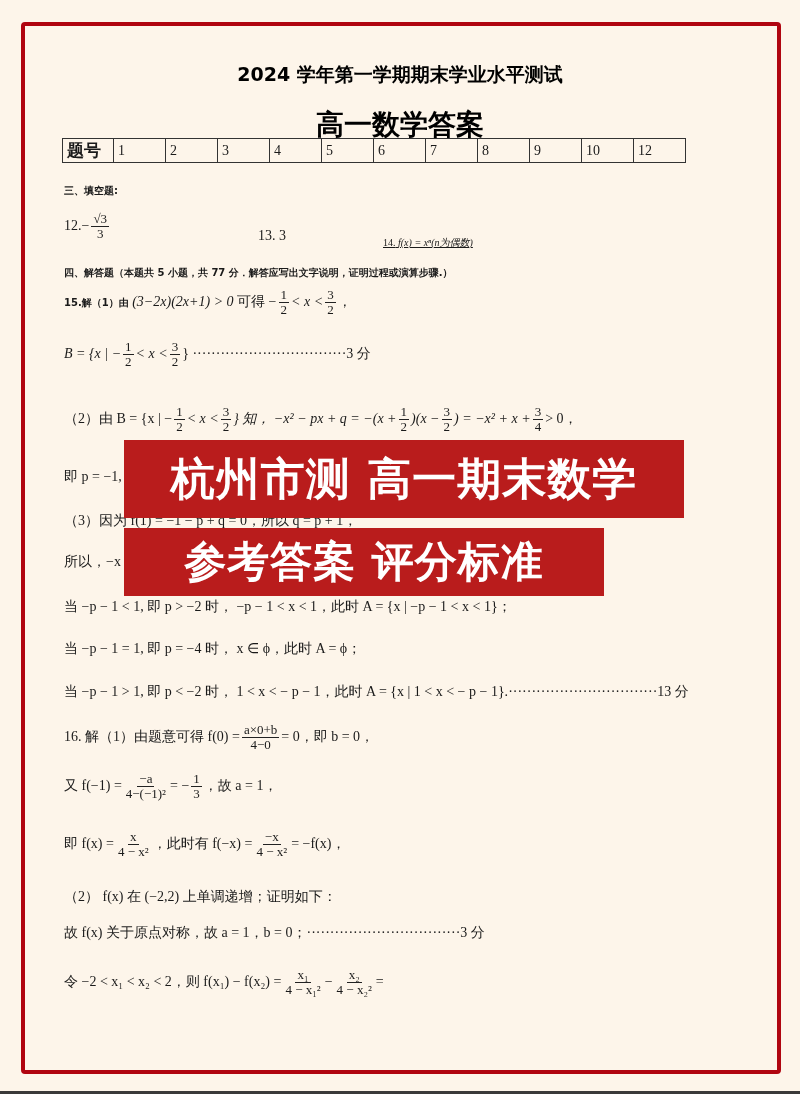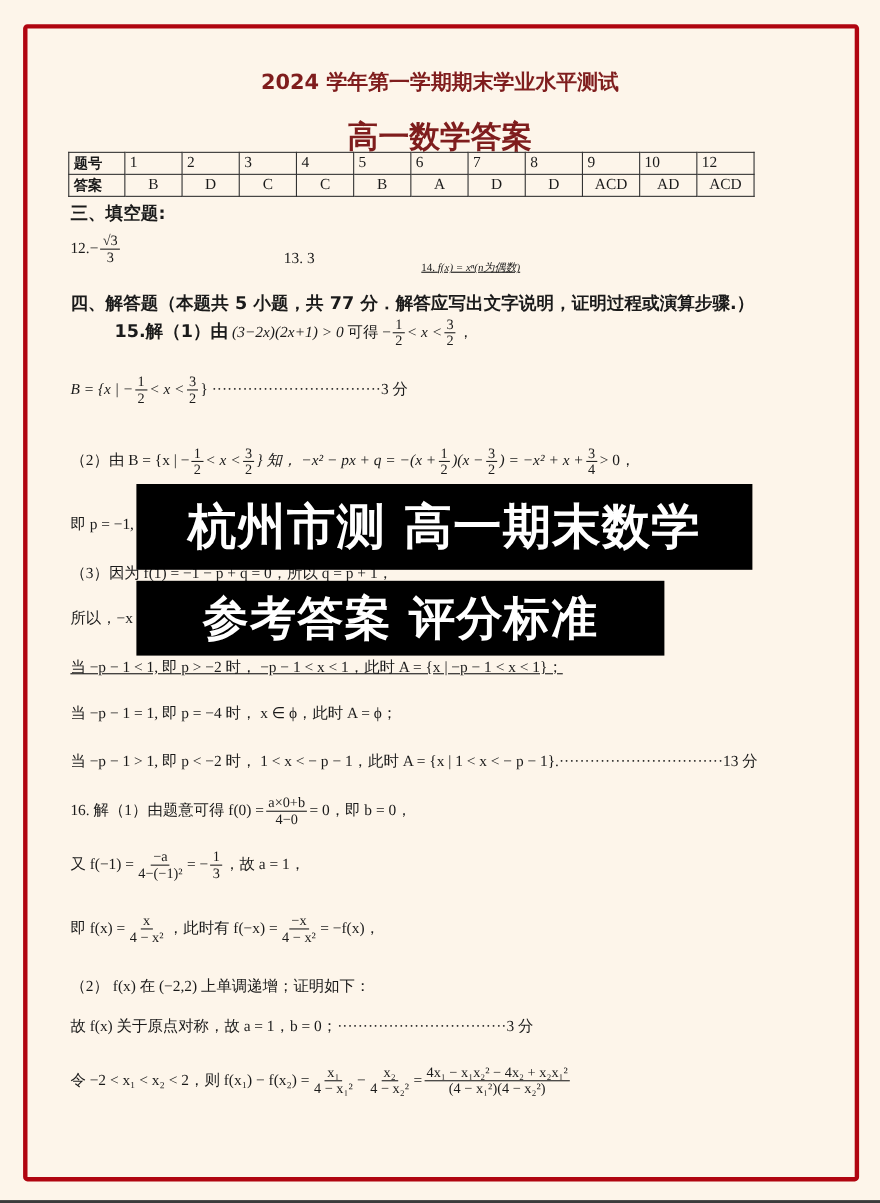--- a/index.html
+++ b/index.html
@@ -11,45 +11,45 @@
   }
   .frame {
     position: absolute; left: 21px; top: 22px; width: 752px; height: 1044px;
     border: 4px solid #b00510; border-radius: 4px; box-sizing: content-box;
   }
   .bottom-strip {
     position: absolute; left: 0; bottom: 0; width: 800px; height: 3px; background: #3a3a3a;
   }
   .title {
     position: absolute; left: 0; width: 800px; text-align: center;
-    font-family: "DejaVu Sans", sans-serif; font-weight: bold; color: #7f1d1d;
+    font-family: "DejaVu Sans", sans-serif; font-weight: bold; color: #000000;
   }
   .t1 { top: 62px; font-size: 19px; }
   .t2 { top: 106px; font-size: 28px; }
   table.ans {
     position: absolute; left: 62px; top: 138px; border-collapse: collapse;
     font-family: "Liberation Serif", serif; font-size: 14px;
   }
   table.ans td {
     border: 1px solid #333; height: 19px; padding: 0 4px; width: 43px; text-align: left;
   }
-  table.ans td.hdr { width: 42px; font-family: Liberation Sans, sans-serif; font-weight: bold; font-size: 13px; }
+  table.ans td.hdr { width: 42px; font-family: Liberation Sans, sans-serif; font-weight: bold; font-size: 17px; }
   table.ans tr.r2 td { text-align: center; }
   table.ans tr.r2 td.hdr { text-align: left; }
   .line {
     position: absolute; left: 64px; font-size: 14px; white-space: nowrap;
     font-family: "Liberation Serif", serif;
   }
-  .bold-sans { font-family: "DejaVu Sans", sans-serif; font-weight: bold; font-size: 16px; }
+  .bold-sans { font-family: "DejaVu Sans", sans-serif; font-weight: bold; font-size: 10px; }
   .math { font-style: italic; }
   .frac { display: inline-flex; flex-direction: column; align-items: center; vertical-align: middle; font-size: 13px; line-height: 1.1; margin: 0 2px; }
   .frac .num { border-bottom: 1px solid #222; padding: 0 2px; }
   .frac .den { padding: 0 2px; }
   .banner {
-    position: absolute; background: #000000; color: #fff;
+    position: absolute; background: #b91c1c; color: #fff;
     font-family: "DejaVu Sans", sans-serif; font-weight: bold;
     display: flex; align-items: center; justify-content: center; letter-spacing: 1px;
   }
   .b1 { left: 124px; top: 440px; width: 560px; height: 78px; font-size: 44px; }
   .b2 { left: 124px; top: 528px; width: 480px; height: 68px; font-size: 42px; }
   .dots { letter-spacing: 0; }
 </style>
 </head>
 <body>
 
@@ -67,54 +67,40 @@
     <td>3</td>
     <td>4</td>
     <td>5</td>
     <td>6</td>
     <td>7</td>
     <td>8</td>
     <td>9</td>
     <td>10</td>
     <td>12</td>
   </tr>
-  <tr class="r2">
-    <td class="hdr">答案</td>
-    <td>B</td>
-    <td>D</td>
-    <td>C</td>
-    <td>C</td>
-    <td>B</td>
-    <td>A</td>
-    <td>D</td>
-    <td>D</td>
-    <td>ACD</td>
-    <td>AD</td>
-    <td>ACD</td>
-  </tr>
 </tbody>
   </table>
 
 <div class="line bold-sans" style="top:184px;">三、填空题:</div>
 
 <div class="line" style="top:212px;">
   <span>12.</span><span>−</span><span class="frac">
       <span class="num">√3</span>
       <span class="den">3</span>
     </span>
 </div>
 <div class="line" style="top:228px; left:242px;margin-left:16px;">13. 3</div>
 <div class="line" style="top:236px; left:383px; font-size:10px;text-decoration:underline;">
   <span>14.</span>
   <span class="math">f(x) = xⁿ(n为偶数)</span>
 </div>
 
 <div class="line bold-sans" style="top:266px;">四、解答题（本题共 5 小题，共 77 分．解答应写出文字说明，证明过程或演算步骤.）</div>
 
-<div class="line" style="top:288px;margin-left:40px;">
+<div class="line" style="top:288px;">
   <span class="bold-sans">15.解（1）由</span>
   <span class="math">(3−2x)(2x+1) &gt; 0</span>
   <span>可得 −</span><span class="frac">
       <span class="num">1</span>
       <span class="den">2</span>
     </span><span class="math">&lt; x &lt;</span><span class="frac">
       <span class="num">3</span>
       <span class="den">2</span>
     </span><span>，</span>
 </div>
@@ -145,21 +131,21 @@
       <span class="den">2</span>
     </span><span class="math">) = −x² + x +</span><span class="frac">
       <span class="num">3</span>
       <span class="den">4</span>
     </span><span>&gt; 0，</span>
 </div>
 
 <div class="line" style="top:468px;">即 p = −1,</div>
 <div class="line" style="top:512px;">（3）因为 f(1) = −1 − p + q = 0，所以 q = p + 1，</div>
 <div class="line" style="top:553px;">所以，−x</div>
-<div class="line" style="top:598px;text-decoration:underline;">当 −p − 1 &lt; 1, 即 p &gt; −2 时， −p − 1 &lt; x &lt; 1，此时  A = {x | −p − 1 &lt; x &lt; 1}；</div>
+<div class="line" style="top:598px;">当 −p − 1 &lt; 1, 即 p &gt; −2 时， −p − 1 &lt; x &lt; 1，此时  A = {x | −p − 1 &lt; x &lt; 1}；</div>
 <div class="line" style="top:640px;">当 −p − 1 = 1, 即 p = −4 时， x ∈ ϕ，此时  A = ϕ；</div>
 <div class="line" style="top:683px;">
   <span>当 −p − 1 &gt; 1, 即 p &lt; −2 时， 1 &lt; x &lt; − p − 1，此时  A = {x | 1 &lt; x &lt; − p − 1}.</span><span class="dots">································</span><span>13 分</span>
 </div>
 
 <div class="line" style="top:723px;">
   <span>16.  解（1）由题意可得 f(0) =</span><span class="frac">
       <span class="num">a×0+b</span>
       <span class="den">4−0</span>
     </span><span>= 0，即 b = 0，</span>
@@ -186,22 +172,19 @@
   <span>故 f(x) 关于原点对称，故 a = 1，b = 0；</span><span class="dots">·································</span><span>3 分</span>
 </div>
 <div class="line" style="top:888px;">（2） f(x) 在 (−2,2) 上单调递增；证明如下：</div>
 <div class="line" style="top:968px;">
   <span>令 −2 &lt; x₁ &lt; x₂ &lt; 2，则 f(x₁) − f(x₂) =</span><span class="frac">
       <span class="num">x₁</span>
       <span class="den">4 − x₁²</span>
     </span><span>−</span><span class="frac">
       <span class="num">x₂</span>
       <span class="den">4 − x₂²</span>
-    </span><span>=</span><span class="frac">
-      <span class="num">4x₁ − x₁x₂² − 4x₂ + x₂x₁²</span>
-      <span class="den">(4 − x₁²)(4 − x₂²)</span>
-    </span>
+    </span><span>=</span>
 </div>
 
 <div class="banner b1">杭州市测  高一期末数学</div>
 <div class="banner b2">参考答案 评分标准</div>
 
 <div class="bottom-strip"></div>
 
 </body></html>

